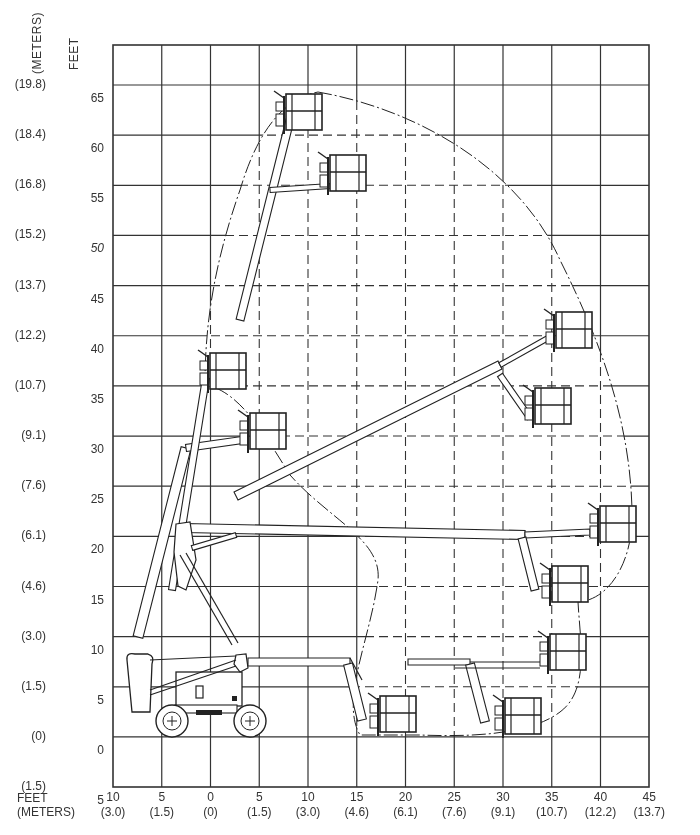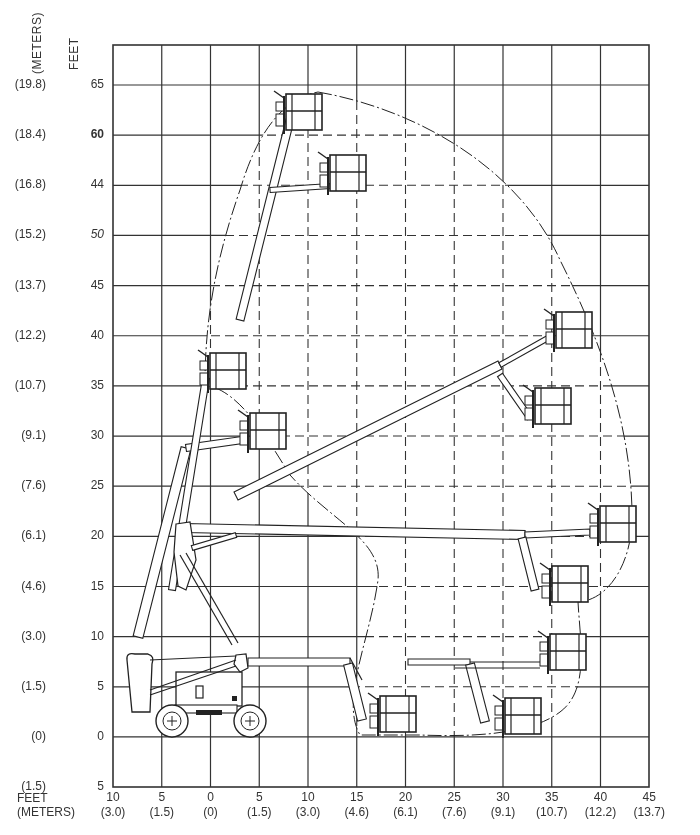--- a/index.html
+++ b/index.html
@@ -1,20 +1,20 @@
 <!DOCTYPE html>
 <html><head>
 <meta charset="utf-8">
 <style>
   html, body { margin:0; padding:0; background:#ffffff; }
   body { width:700px; height:835px; position:relative; overflow:hidden;
          font-family:"Liberation Sans", sans-serif; color:#222; }
   #stage { position:absolute; left:0; top:0; width:700px; height:835px; }
   .lbl { position:absolute; font-size:12px; color:#333; white-space:nowrap; }
-  .ylab-ft { text-align:right; width:30px; }
+  .ylab-ft { text-align:right; width:30px;margin-top:14px; }
   .ylab-m { text-align:right; width:50px; }
   .xlab { text-align:center; width:50px; }
   .vtitle { position:absolute; font-size:12px; color:#333;
             transform-origin:left top; transform:rotate(-90deg); white-space:nowrap; letter-spacing:0.5px; }
 </style>
 </head>
 <body>
 
 <div id="stage">
   <svg id="svg" width="700" height="835" viewBox="0 0 700 835">
@@ -237,23 +237,23 @@
       </g>
   </svg>
 
   <div class="vtitle" style="left:30px; top:74px;">(METERS)</div>
   <div class="vtitle" style="left:67px; top:70px;">FEET</div>
 
   <div id="yLabels">
       <div class="lbl ylab-m" style="left: -4px; top: 77px;">(19.8)</div>
       <div class="lbl ylab-ft" style="left: 74px; top: 77px;">65</div>
       <div class="lbl ylab-m" style="left: -4px; top: 127.15px;">(18.4)</div>
-      <div class="lbl ylab-ft" style="left: 74px; top: 127.15px; font-weight: bold;">60</div>
+      <div class="lbl ylab-ft" style="left: 74px; top: 127.15px;">60</div>
       <div class="lbl ylab-m" style="left: -4px; top: 177.3px;">(16.8)</div>
-      <div class="lbl ylab-ft" style="left: 74px; top: 177.3px;">44</div>
+      <div class="lbl ylab-ft" style="left: 74px; top: 177.3px;">55</div>
       <div class="lbl ylab-m" style="left: -4px; top: 227.45px;">(15.2)</div>
       <div class="lbl ylab-ft" style="left: 74px; top: 227.45px; font-style: italic;">50</div>
       <div class="lbl ylab-m" style="left: -4px; top: 277.6px;">(13.7)</div>
       <div class="lbl ylab-ft" style="left: 74px; top: 277.6px;">45</div>
       <div class="lbl ylab-m" style="left: -4px; top: 327.75px;">(12.2)</div>
       <div class="lbl ylab-ft" style="left: 74px; top: 327.75px;">40</div>
       <div class="lbl ylab-m" style="left: -4px; top: 377.9px;">(10.7)</div>
       <div class="lbl ylab-ft" style="left: 74px; top: 377.9px;">35</div>
       <div class="lbl ylab-m" style="left: -4px; top: 428.05px;">(9.1)</div>
       <div class="lbl ylab-ft" style="left: 74px; top: 428.05px;">30</div>

